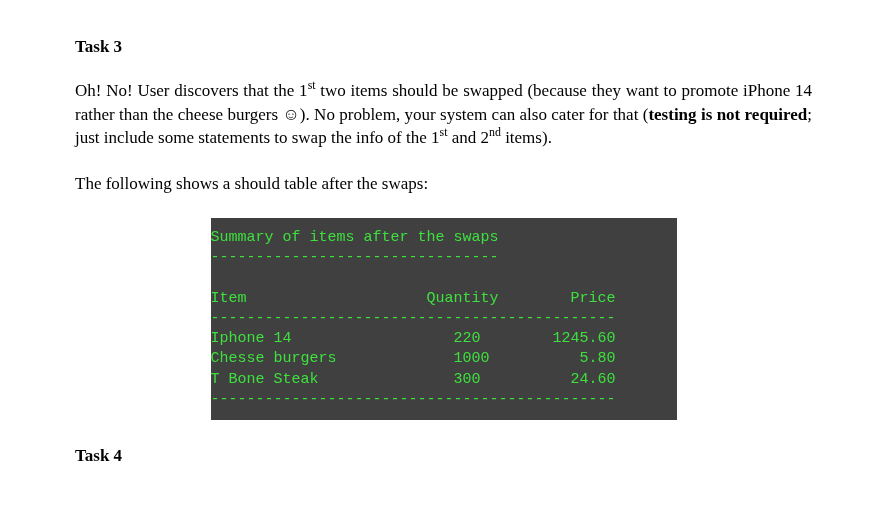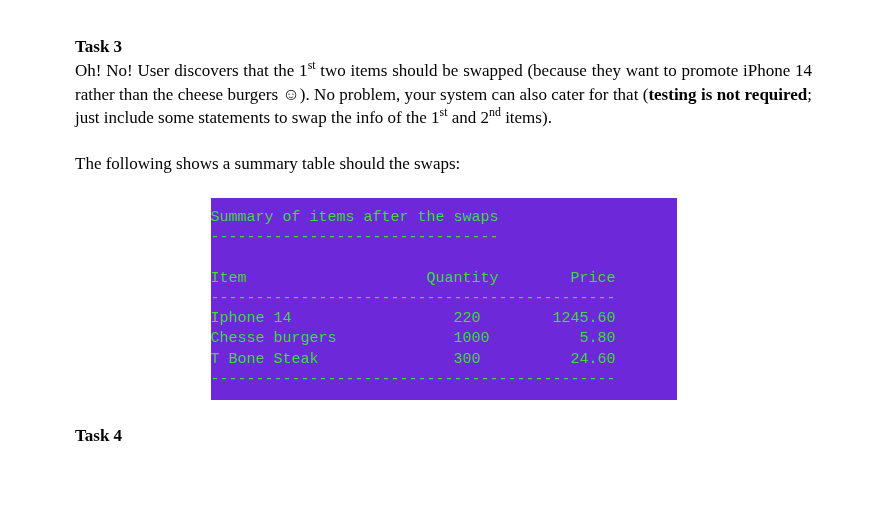--- a/index.html
+++ b/index.html
@@ -12,40 +12,41 @@
       font-family: 'Times New Roman', Times, serif;
       width: 887px;
       height: 515px;
       padding: 35px 75px 0 75px;
       color: #000000;
       font-size: 17px;
       line-height: 1.4;
     }
     .heading {
       font-weight: bold;
+      margin-bottom: 20px;
     }
     .para {
       text-align: justify;
       margin-bottom: 22px;
     }
     .smiley {
       font-family: 'Segoe UI Symbol', Arial, sans-serif;
     }
     sup {
       font-size: 0.7em;
       vertical-align: super;
       line-height: 0;
     }
     .bold-italic {
       font-weight: bold;
     }
     .italic {
     }
     .terminal {
-      background: #6d28d9;
+      background: #404040;
       color: #3de03d;
       font-family: 'Consolas', 'Courier New', monospace;
       font-size: 15px;
       width: 466px;
       margin: 0 auto 24px auto;
       padding: 10px 0 10px 0;
       line-height: 1.35;
       white-space: pre;
       overflow: hidden;
     }
@@ -55,21 +56,21 @@
   </style>
 </head>
 <body>
 
 <div class="heading">Task 3</div>
 
 <div class="para">
   <span>Oh! No! User discovers that the 1</span><sup>st</sup><span> two items should be swapped (because they want to promote iPhone 14 rather than the cheese burgers </span><span class="smiley">☺</span><span>). No problem, your system can also cater for that (</span><span class="bold-italic">testing is not required</span><span>; </span><span class="italic"><span>just include some statements to swap the info of the 1</span><sup>st</sup><span> and 2</span><sup>nd</sup><span> items</span></span><span>).</span>
 </div>
 
-<div class="para">The following shows a summary table should the swaps:</div>
+<div class="para">The following shows a should table after the swaps:</div>
 
 <div class="terminal"><span>Summary of items after the swaps</span>
 <span>--------------------------------</span>
 
 <span>Item                    Quantity        Price</span>
 <span>---------------------------------------------</span>
 <span>Iphone 14                  220        1245.60</span>
 <span>Chesse burgers             1000          5.80</span>
 <span>T Bone Steak               300          24.60</span>
 <span>---------------------------------------------</span></div>

